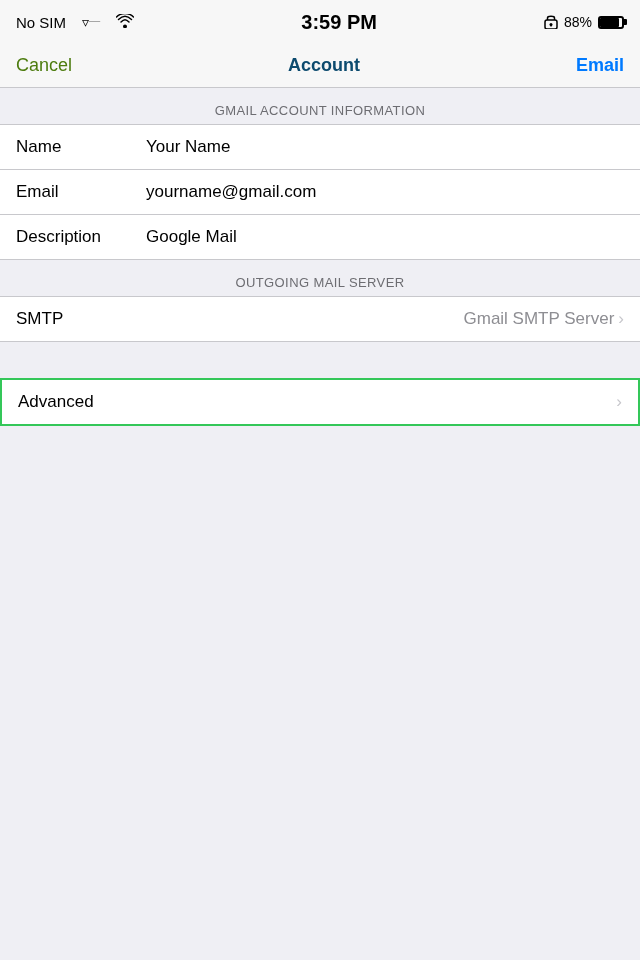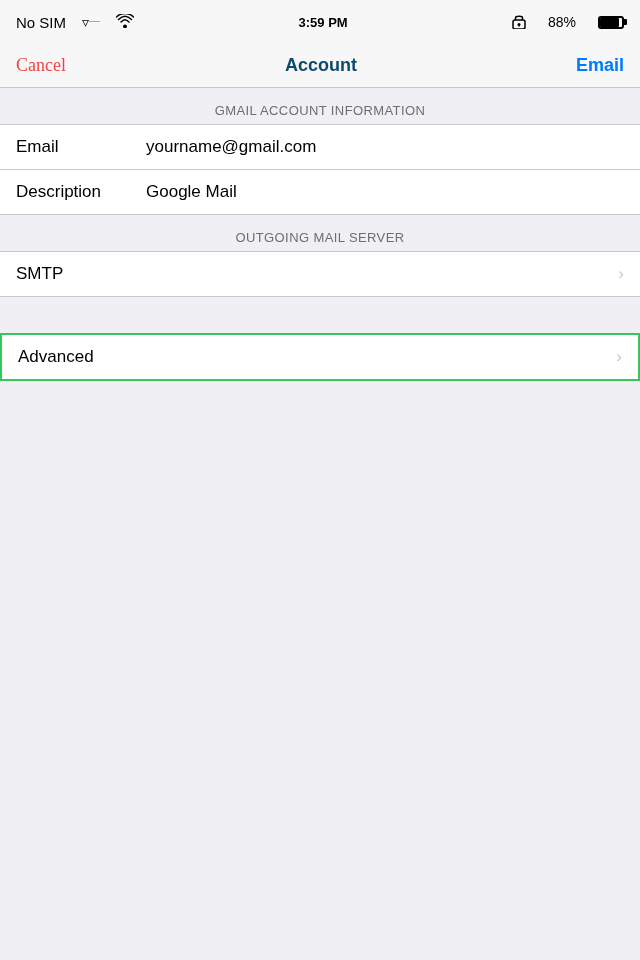--- a/index.html
+++ b/index.html
@@ -23,27 +23,27 @@
       height: 44px;
     }
     .status-left {
       display: flex;
       align-items: center;
       gap: 16px;
       font-size: 15px;
       font-weight: 500;
     }
     .status-center {
-      font-size: 13px;
+      font-size: 20px;
       font-weight: 600;
     }
     .status-right {
       display: flex;
       align-items: center;
-      gap: 22px;
+      gap: 6px;
       font-size: 14px;
       font-weight: 500;
     }
     .wifi-icon {
       display: inline-block;
       font-size: 14px;
     }
     .battery-icon {
       width: 26px;
       height: 13px;
@@ -74,27 +74,26 @@
     .nav-bar {
       display: flex;
       align-items: center;
       justify-content: space-between;
       background: #f7f7f7;
       border-bottom: 1px solid #c8c8cc;
       padding: 0 16px;
       height: 44px;
     }
     .nav-cancel {
-      color: #ef4444;
+      color: #4d7c0f;
       font-size: 18px;
       cursor: pointer;
       background: none;
       border: none;
       padding: 0;
-      font-family: Liberation Serif, serif;
     }
     .nav-title {
       font-size: 18px;
       font-weight: 600;
       color: #0c4a6e;
     }
     .nav-done {
       color: #007aff;
       font-size: 18px;
       font-weight: 600;
@@ -230,36 +229,41 @@
   <button class="nav-cancel">Cancel</button>
   <span class="nav-title">Account</span>
   <button class="nav-done">Email</button>
 </div>
 
 <div class="section-gap">
   <span class="section-label">GMAIL ACCOUNT INFORMATION</span>
 </div>
 <div class="table-section">
   <div class="table-row">
+    <span class="row-label">Name</span>
+    <span class="row-value">Your Name</span>
+  </div>
+  <div class="table-row">
     <span class="row-label">Email</span>
     <span class="row-value">yourname@gmail.com</span>
   </div>
   <div class="table-row">
     <span class="row-label">Description</span>
     <span class="row-value">Google Mail</span>
   </div>
 </div>
 
 <div class="section-gap">
   <span class="section-label">OUTGOING MAIL SERVER</span>
 </div>
 <div class="table-section">
   <div class="table-row">
     <span class="row-label">SMTP</span>
     <div class="row-chevron">
+      <span class="row-chevron-text">Gmail SMTP Server</span>
       <span class="chevron">›</span>
     </div>
   </div>
 </div>
 
 <div class="advanced-section" style="margin: 36px 0 0 0;">
   <div class="advanced-row">
     <span class="advanced-label">Advanced</span>
     <span class="chevron">›</span>
   </div>

